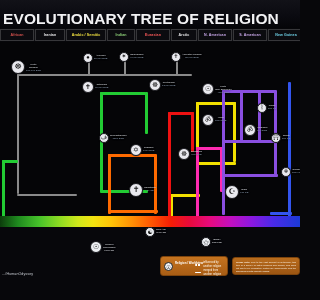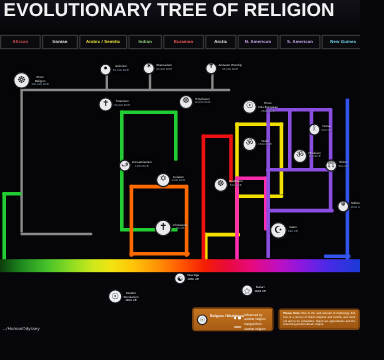--- a/index.html
+++ b/index.html
@@ -10,21 +10,21 @@
   }
   #poster{
     position:relative;width:300px;height:300px;overflow:hidden;
     background:#07070a;
   }
 
   
   .titlebar{
     position:absolute;left:0;top:0;width:300px;height:28px;
     background:linear-gradient(180deg,#121218 0%,#0a0a10 60%,#050508 100%);
-    display:flex;align-items:flex-start;gap:16px;
+    display:flex;align-items:flex-end;gap:16px;
   }
   .title-main{
     font-size:15.5px;font-weight:bold;color:#f2f2f4;
     letter-spacing:.1px;white-space:nowrap;padding-left:3px;
     font-variant:small-caps;
   }
   .title-sub{
     font-size:9.2px;color:#cfd2d8;white-space:nowrap;
     padding-left:6px;padding-top:3px;
   }

